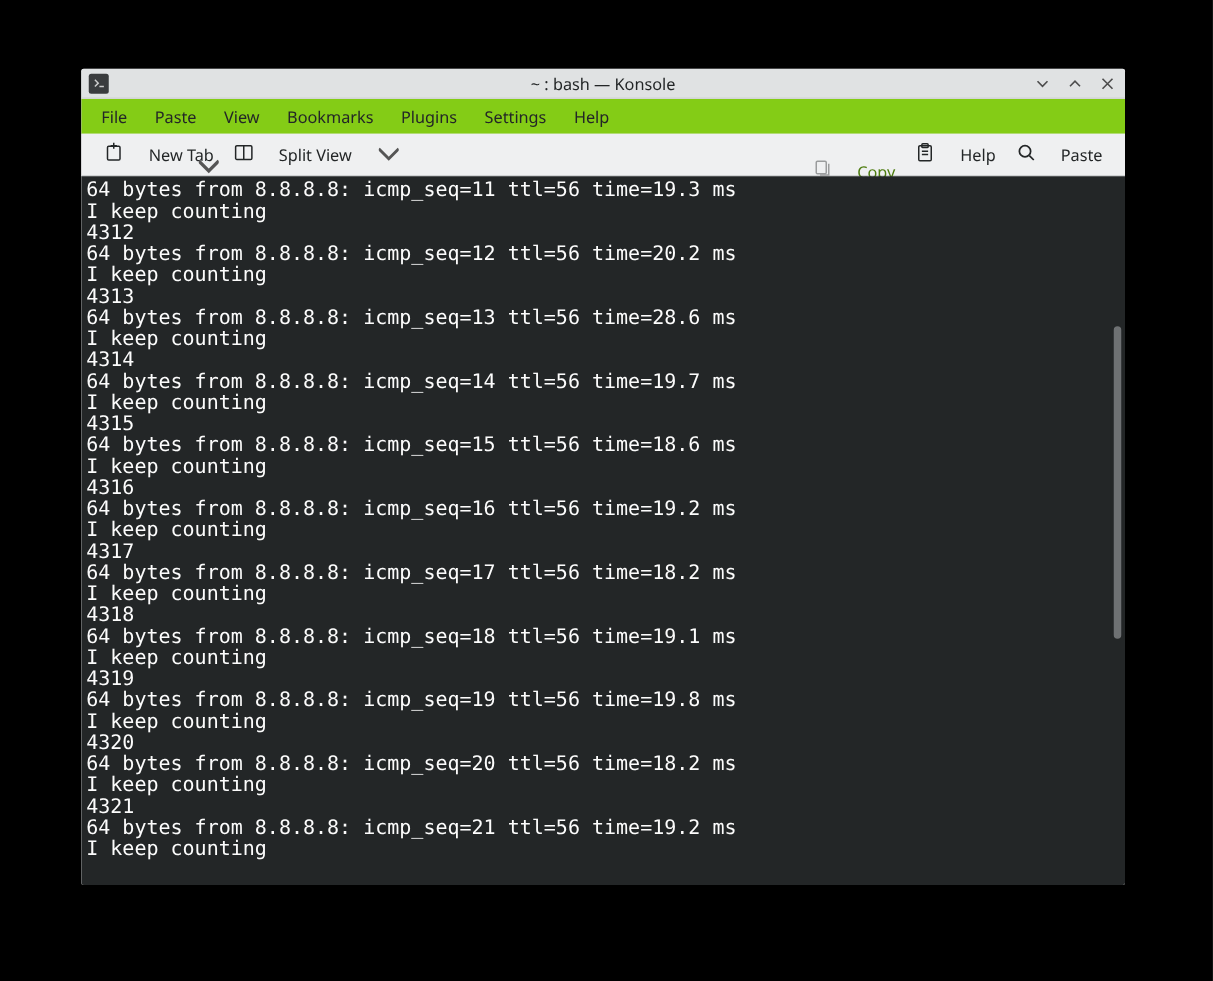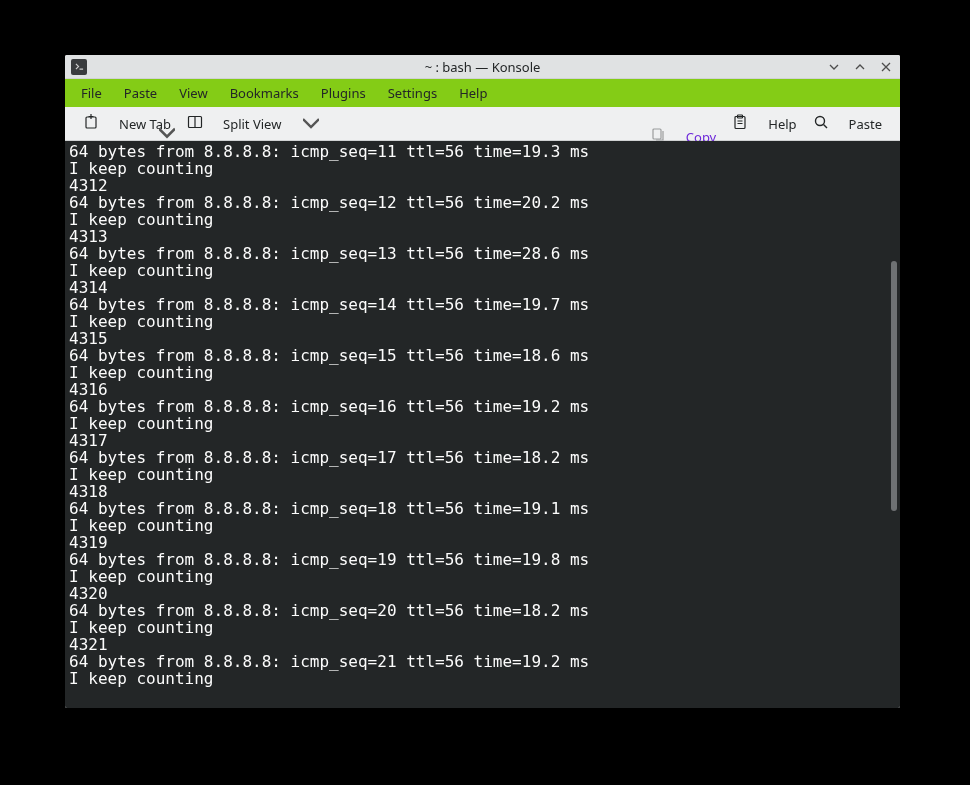--- a/index.html
+++ b/index.html
@@ -92,21 +92,21 @@
     display: flex;
     align-items: center;
     gap: 20px;
     padding: 4px 8px;
     font-size: 13px;
     color: #232627;
     cursor: pointer;
     border-radius: 3px;
     position: relative;
   }
-  .tool-btn.disabled { color: #6d28d9; cursor: default; margin-top: 26px; }
+  .tool-btn.disabled { color: #4d7c0f; cursor: default; margin-top: 26px; }
   .tool-btn svg { width: 16px; height: 16px; }
   .tool-spacer { flex: 1; }
   .drop-arrow {
     width: 8px; height: 5px;
     margin-left: 2px;
   }
   .small-drop {
     width: 6px; height: 4px;
     position: absolute;
     bottom: -4px; right: 4px;

